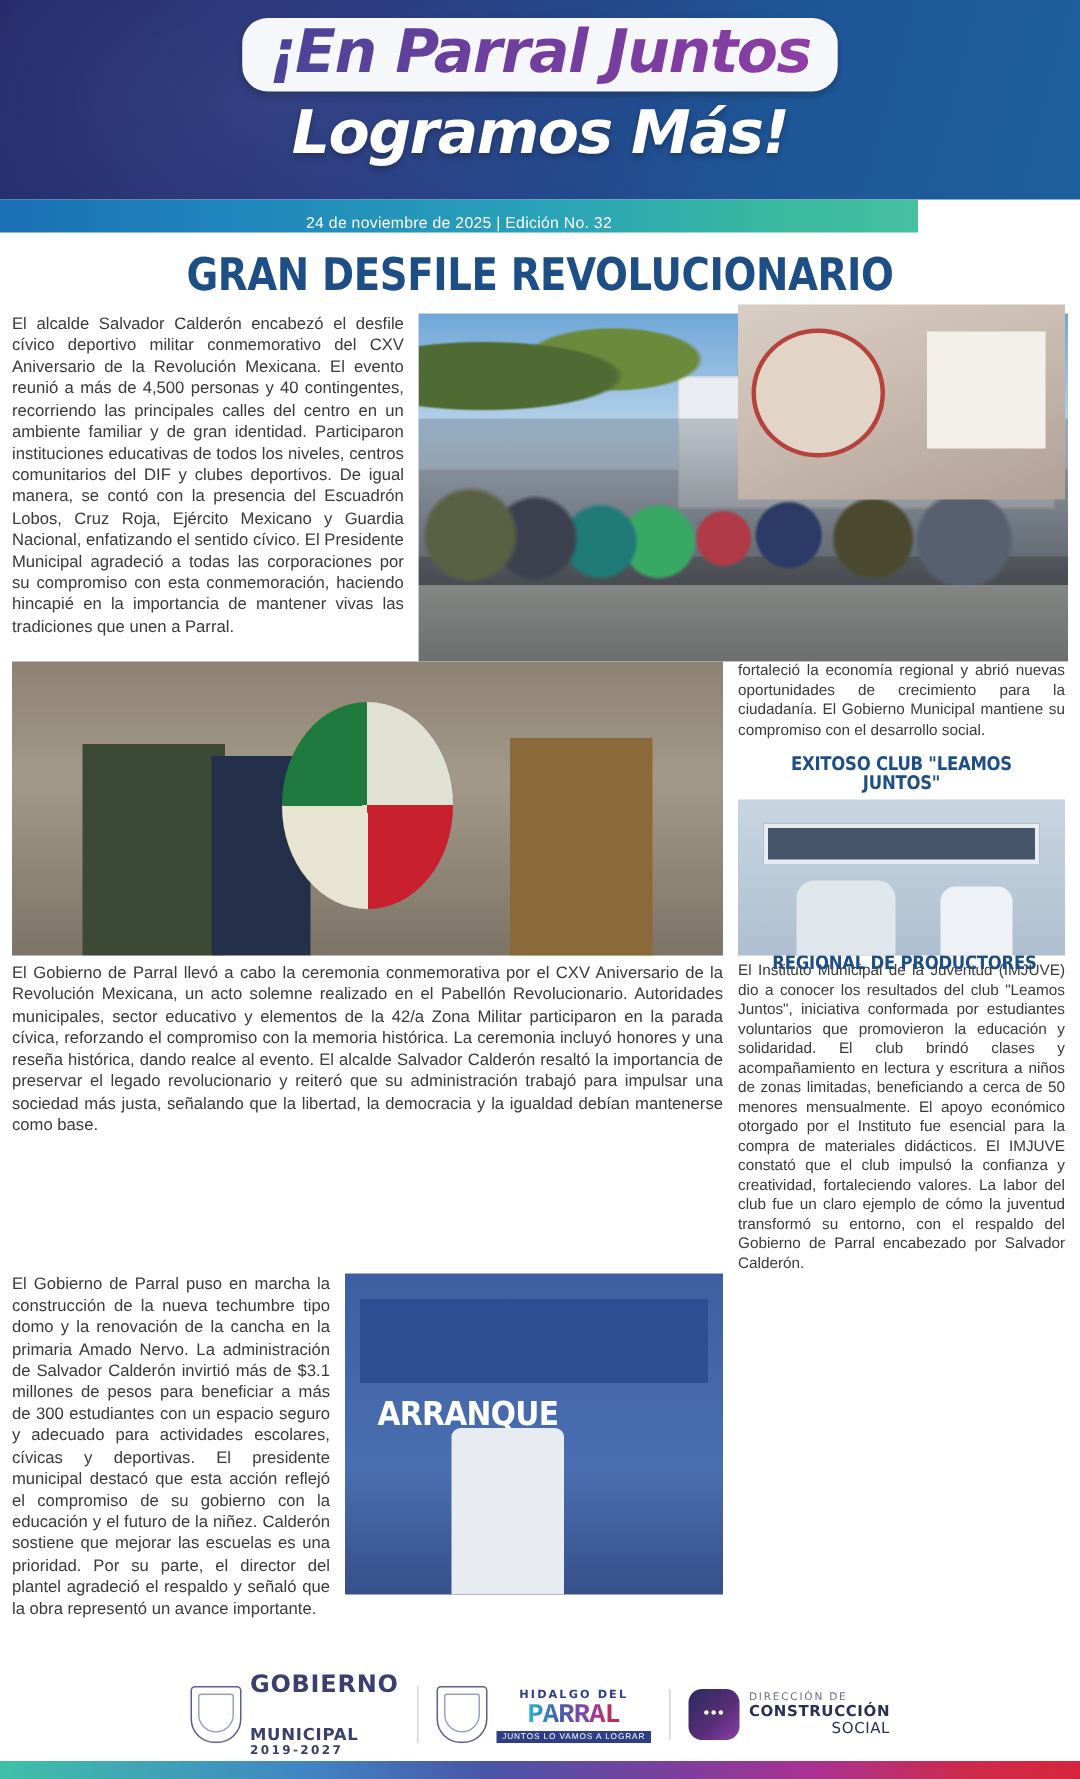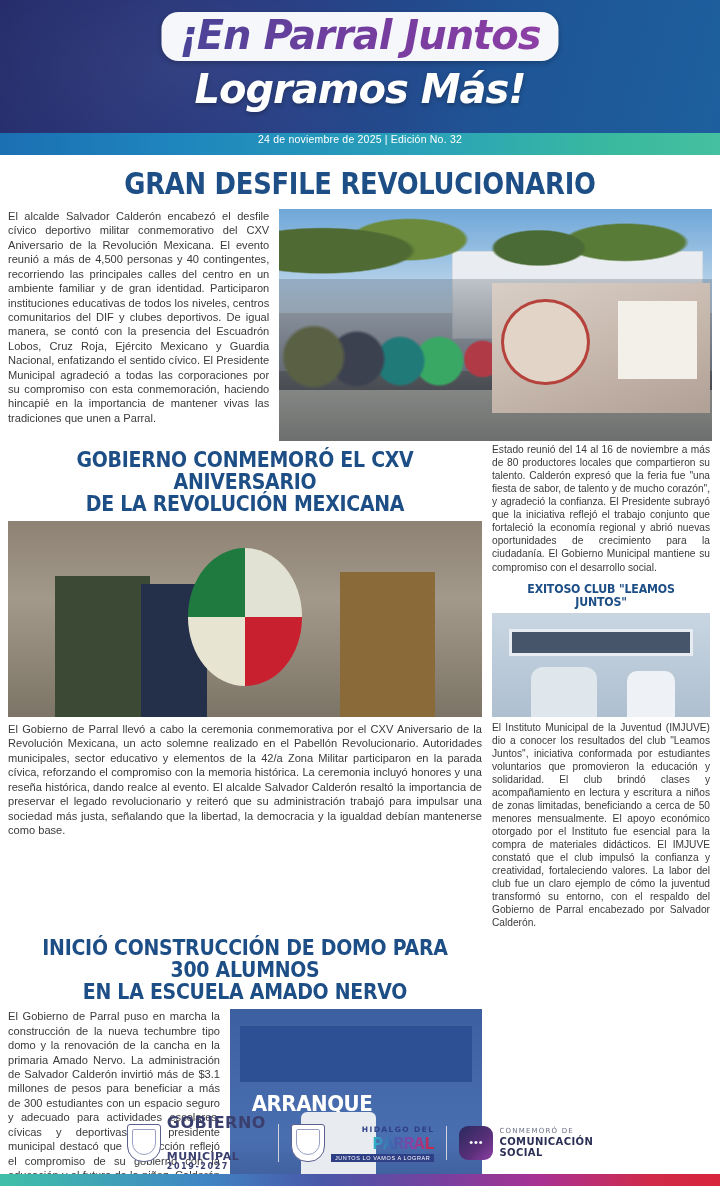--- a/index.html
+++ b/index.html
@@ -68,25 +68,25 @@
     letter-spacing: -1px;
     color: #ffffff;
     white-space: nowrap;
     text-shadow: 0 2px 4px rgba(0,0,0,0.30);
     line-height: 1.05;
   }
 
   
   .datebar {
     position: relative;
-    width: 720px;
+    width: 612px;
     height: 22px;
     background: linear-gradient(90deg, #1b6fb3 0%, #1f86bd 25%, #2aa3b8 60%, #3ab99f 85%, #45c0a0 100%);
     display: flex;
-    align-items: flex-start;
+    align-items: flex-end;
     justify-content: center;
   }
   .datebar span {
     font-size: 10.5px;
     color: #ffffff;
     letter-spacing: 0.2px;
   }
 
   
   .content {
@@ -199,37 +199,37 @@
   }
   .crest:before {
     content:""; position:absolute; left:4px; top:4px; right:4px; bottom:6px;
     border: 1px solid #9aa0c4;
     border-radius: 2px 2px 12px 12px;
   }
   .logo-text { font-family:"DejaVu Sans", sans-serif; font-weight:bold; line-height:1.05; }
   .lt1 { font-size: 16px; color:#3b3f6e; letter-spacing:0.5px; }
   .lt2 { font-size: 11px; color:#3b3f6e; letter-spacing:0.5px;margin-top:20px; }
   .lt3 { font-size: 8px; color:#3b3f6e; letter-spacing:1.6px; }
-  .parral-mark { display:flex; flex-direction:column; align-items:flex-end; }
+  .parral-mark { display:flex; flex-direction:column; align-items:center; }
   .parral-top { font-family:"DejaVu Sans",sans-serif; font-weight:bold; font-size:7.5px; color:#2f3f86; letter-spacing:1.4px; }
   .parral-mid { font-family:Liberation Mono, monospace; font-weight:bold; font-size:18px; letter-spacing:-0.5px;
     background: linear-gradient(90deg,#2fb5c8 0%, #3f5fae 33%, #8e3fa5 66%, #d2233c 100%);
     -webkit-background-clip:text; background-clip:text; -webkit-text-fill-color:transparent; }
   .parral-bot { font-size:5.5px; color:#fff; background:#2f3f86; padding:1px 4px; letter-spacing:0.6px; }
   .chat-icon { width:34px; height:34px; border-radius:9px;
     background: linear-gradient(135deg,#2a2a5e 0%, #5a2f7a 60%, #8e3fa5 100%);
     position:relative; }
   .chat-icon:before {
     content:"•••"; position:absolute; left:50%; top:46%; transform:translate(-50%,-50%);
     color:#fff; font-size:11px; letter-spacing:1px;
   }
   .comm-text { line-height:1.1; }
   .ct1 { font-family:"DejaVu Sans",sans-serif; font-size:7px; color:#6b6f86; letter-spacing:1.2px; }
   .ct2 { font-family:"DejaVu Sans",sans-serif; font-weight:bold; font-size:10px; color:#2b2f55; letter-spacing:0.4px; }
-  .ct3 { font-family:"DejaVu Sans",sans-serif; font-weight:bold; font-size:10px; color:#2b2f55; letter-spacing:0.4px; }
+  .ct3 { font-family:"DejaVu Sans",sans-serif; font-weight:normal; font-size:10px; color:#2b2f55; letter-spacing:0.4px;text-align:right; }
   .bottombar {
     width: 720px; height: 12px;
     background: linear-gradient(90deg, #3fc0a8 0%, #3f86c4 28%, #4a56a8 45%, #7b3f9e 62%, #a83193 75%, #cf2a4a 90%, #d8243c 100%);
   }
 </style>
 </head>
 <body>
 
 <div class="page">
 
@@ -261,24 +261,20 @@
           <div class="crowd"></div>
         </div>
       </div>
     </div>
 
     <div style="position:absolute; right:8px; top:452px; width:218px;">
       <div class="h-side">EXITOSA FERIA</div>
       <div class="h-side">REGIONAL DE PRODUCTORES</div>
     </div>
 
-    <div style="width:474px;">
-      <div class="headline h-sec" style="margin-bottom:0;">GOBIERNO CONMEMORÓ EL CXV ANIVERSARIO</div>
-      <div class="headline h-sec" style="margin-top:0;">DE LA REVOLUCIÓN MEXICANA</div>
-    </div>
 
     <div class="row">
       <div class="main-col">
         <div class="photo ceremony" style="width:100%;height:196px;">
           <div class="fig1"></div>
           <div class="fig2"></div>
           <div class="wreath"></div>
           <div class="fig3"></div>
         </div>
         <p class="body" style="margin-top:5px;">El Gobierno de Parral llevó a cabo la ceremonia conmemorativa por el CXV Aniversario de la Revolución Mexicana, un acto solemne realizado en el Pabellón Revolucionario. Autoridades municipales, sector educativo y elementos de la 42/a Zona Militar participaron en la parada cívica, reforzando el compromiso con la memoria histórica. La ceremonia incluyó honores y una reseña histórica, dando realce al evento. El alcalde Salvador Calderón resaltó la importancia de preservar el legado revolucionario y reiteró que su administración trabajó para impulsar una sociedad más justa, señalando que la libertad, la democracia y la igualdad debían mantenerse como base.</p>
@@ -291,24 +287,20 @@
         <div class="h-side" style="margin-top:8px;">EXITOSO CLUB "LEAMOS JUNTOS"</div>
         <div class="photo club" style="width:100%;height:104px;margin-top:4px;">
           <div class="win"></div>
           <div class="p1"></div>
           <div class="p2"></div>
         </div>
         <p class="body small" style="margin-top:4px;">El Instituto Municipal de la Juventud (IMJUVE) dio a conocer los resultados del club "Leamos Juntos", iniciativa conformada por estudiantes voluntarios que promovieron la educación y solidaridad. El club brindó clases y acompañamiento en lectura y escritura a niños de zonas limitadas, beneficiando a cerca de 50 menores mensualmente. El apoyo económico otorgado por el Instituto fue esencial para la compra de materiales didácticos. El IMJUVE constató que el club impulsó la confianza y creatividad, fortaleciendo valores. La labor del club fue un claro ejemplo de cómo la juventud transformó su entorno, con el respaldo del Gobierno de Parral encabezado por Salvador Calderón.</p>
       </div>
     </div>
 
-    <div style="width:474px; margin-top:2px;">
-      <div class="headline h-sec" style="margin-bottom:0;">INICIÓ CONSTRUCCIÓN DE DOMO PARA 300 ALUMNOS</div>
-      <div class="headline h-sec" style="margin-top:0;">EN LA ESCUELA AMADO NERVO</div>
-    </div>
 
     <div class="row" style="width:474px;">
       <div style="width:212px;">
         <p class="body">El Gobierno de Parral puso en marcha la construcción de la nueva techumbre tipo domo y la renovación de la cancha en la primaria Amado Nervo. La administración de Salvador Calderón invirtió más de $3.1 millones de pesos para beneficiar a más de 300 estudiantes con un espacio seguro y adecuado para actividades escolares, cívicas y deportivas. El presidente municipal destacó que esta acción reflejó el compromiso de su gobierno con la educación y el futuro de la niñez. Calderón sostiene que mejorar las escuelas es una prioridad. Por su parte, el director del plantel agradeció el respaldo y señaló que la obra representó un avance importante.</p>
       </div>
       <div style="width:252px;">
         <div class="photo arranque" style="width:100%;height:214px;">
           <div class="banner"></div>
           <div class="txt">ARRANQUE</div>
           <div class="person"></div>
@@ -335,22 +327,22 @@
         <div class="parral-mark">
           <div class="parral-top">HIDALGO DEL</div>
           <div class="parral-mid">PARRAL</div>
           <div class="parral-bot">JUNTOS LO VAMOS A LOGRAR</div>
         </div>
       </div>
 
       <div class="logo-group">
         <div class="chat-icon"></div>
         <div class="comm-text">
-          <div class="ct1">CONMEMORÓ DE</div>
-          <div class="ct2">COMUNICACIÓN</div>
+          <div class="ct1">DIRECCIÓN DE</div>
+          <div class="ct2">CONSTRUCCIÓN</div>
           <div class="ct3">SOCIAL</div>
         </div>
       </div>
 
     </div>
     <div class="bottombar"></div>
   </div>
 
 </div>
 

